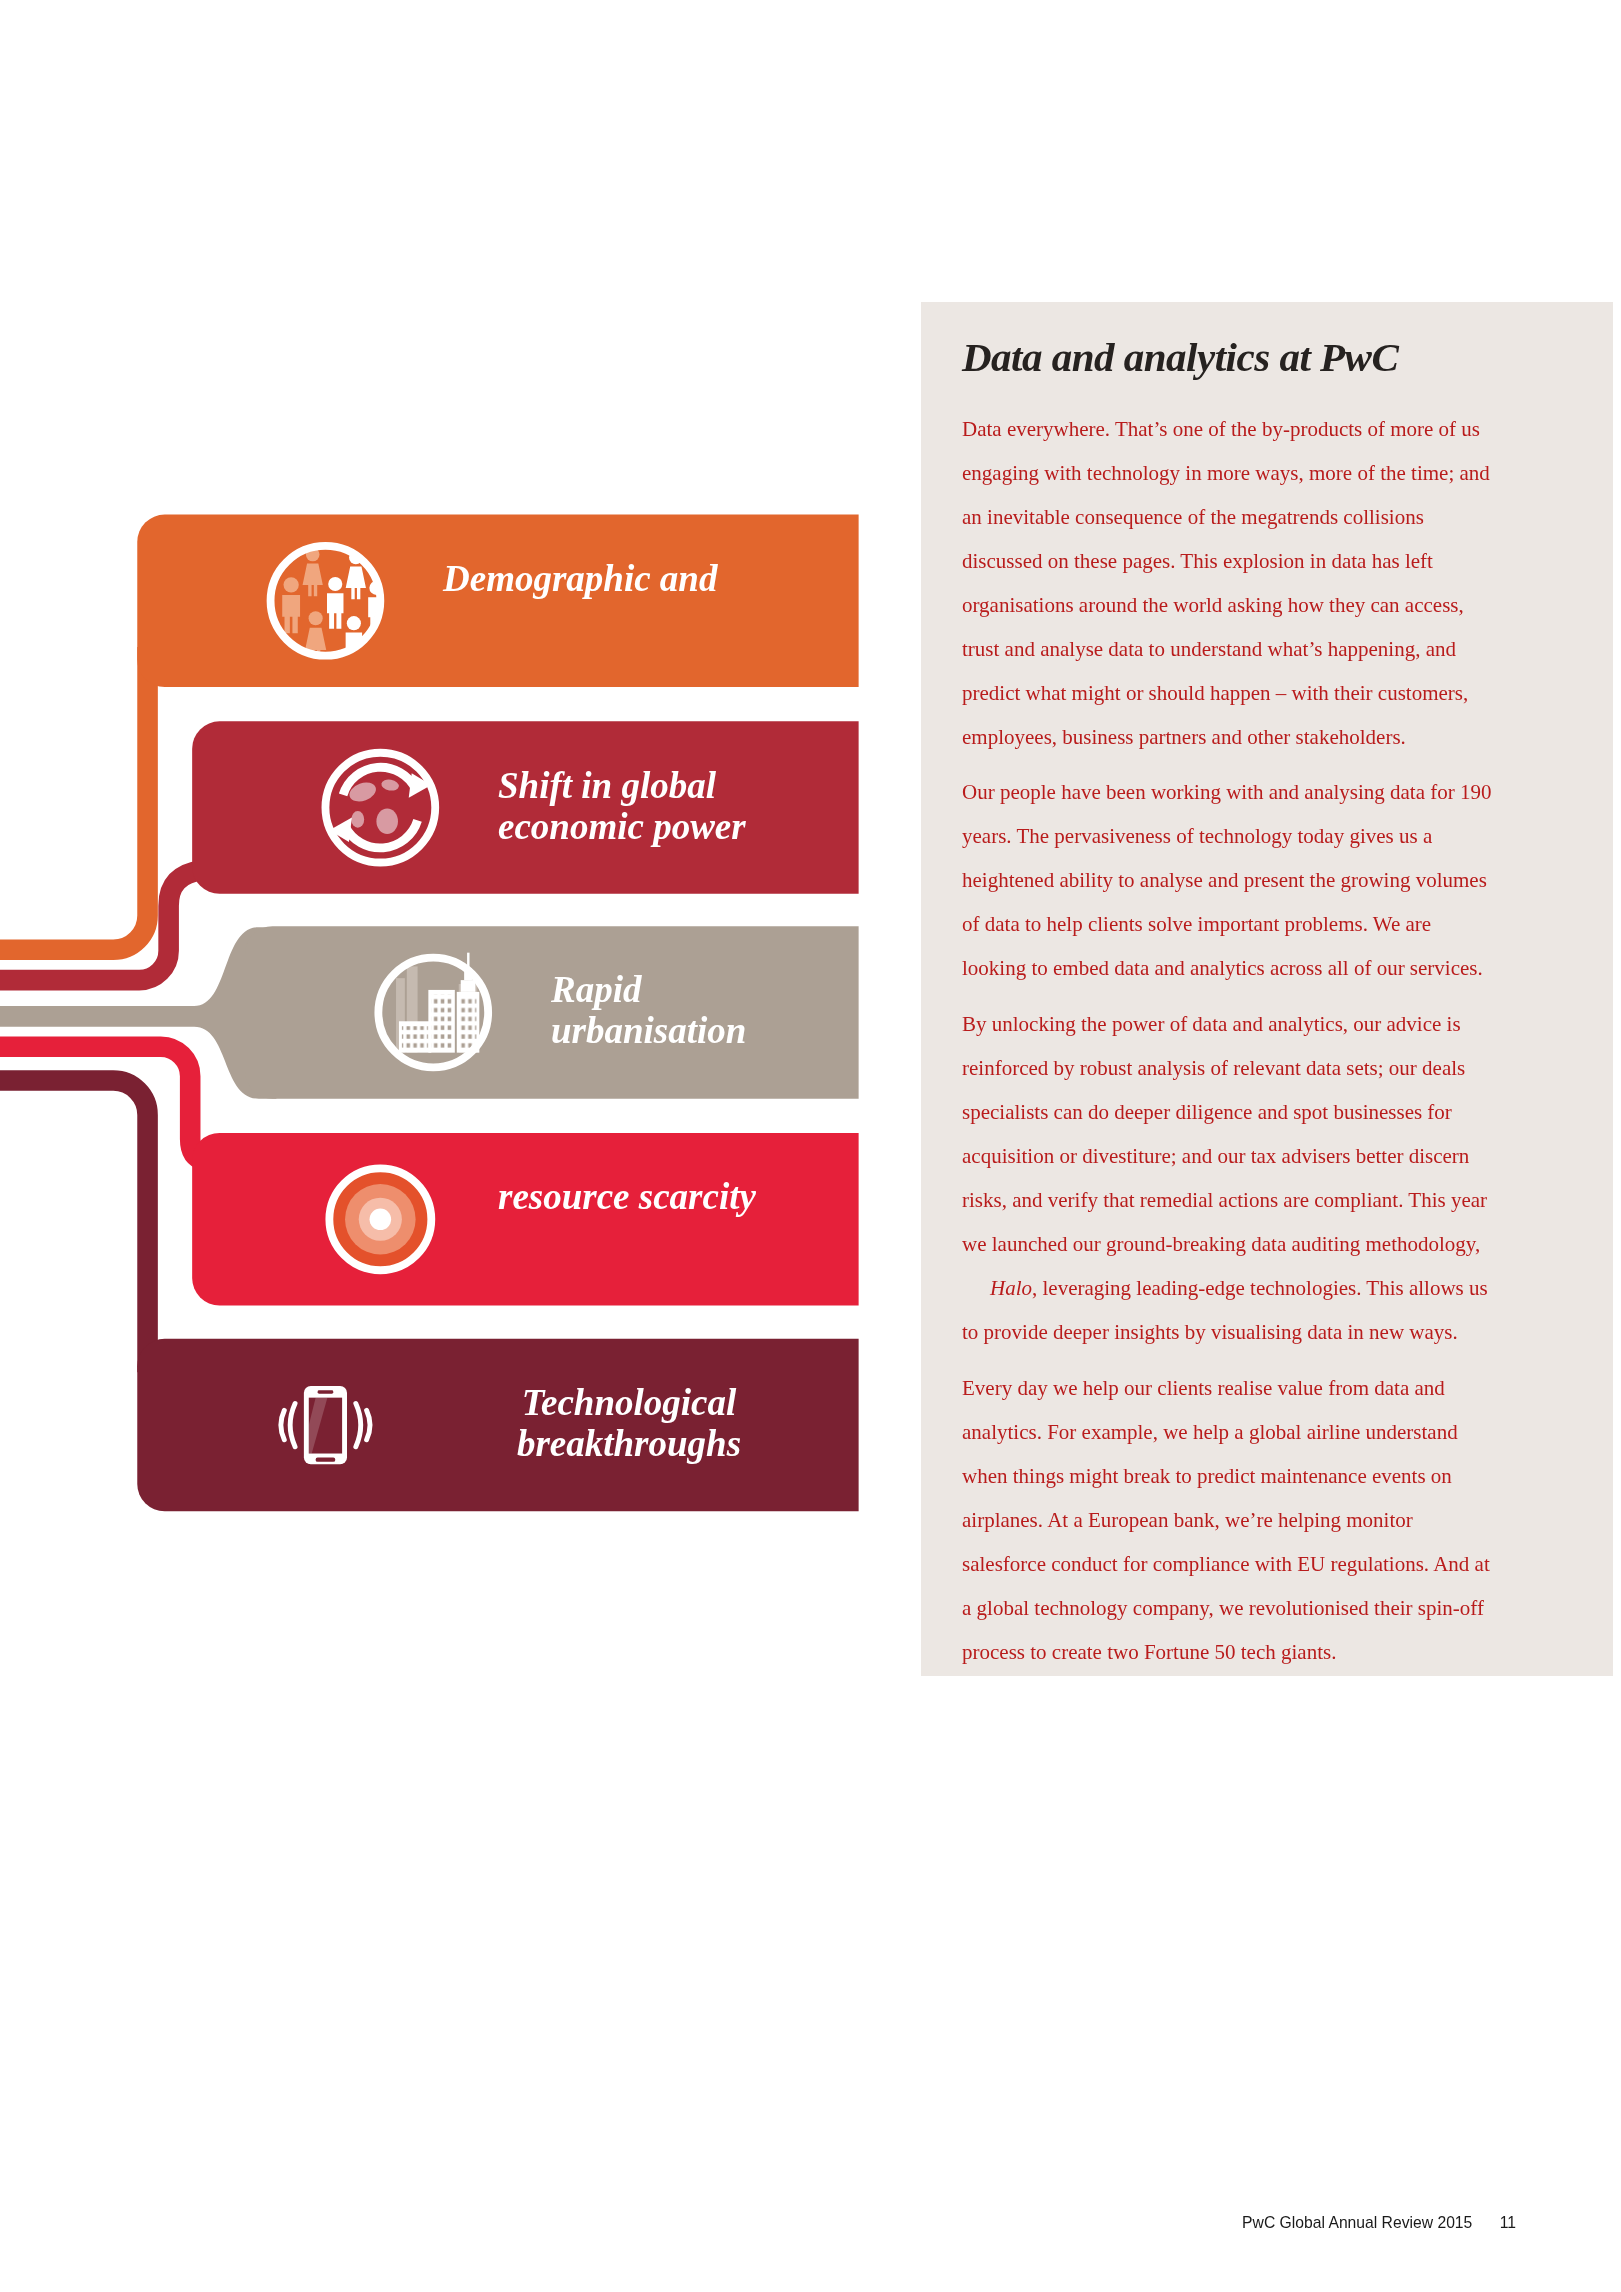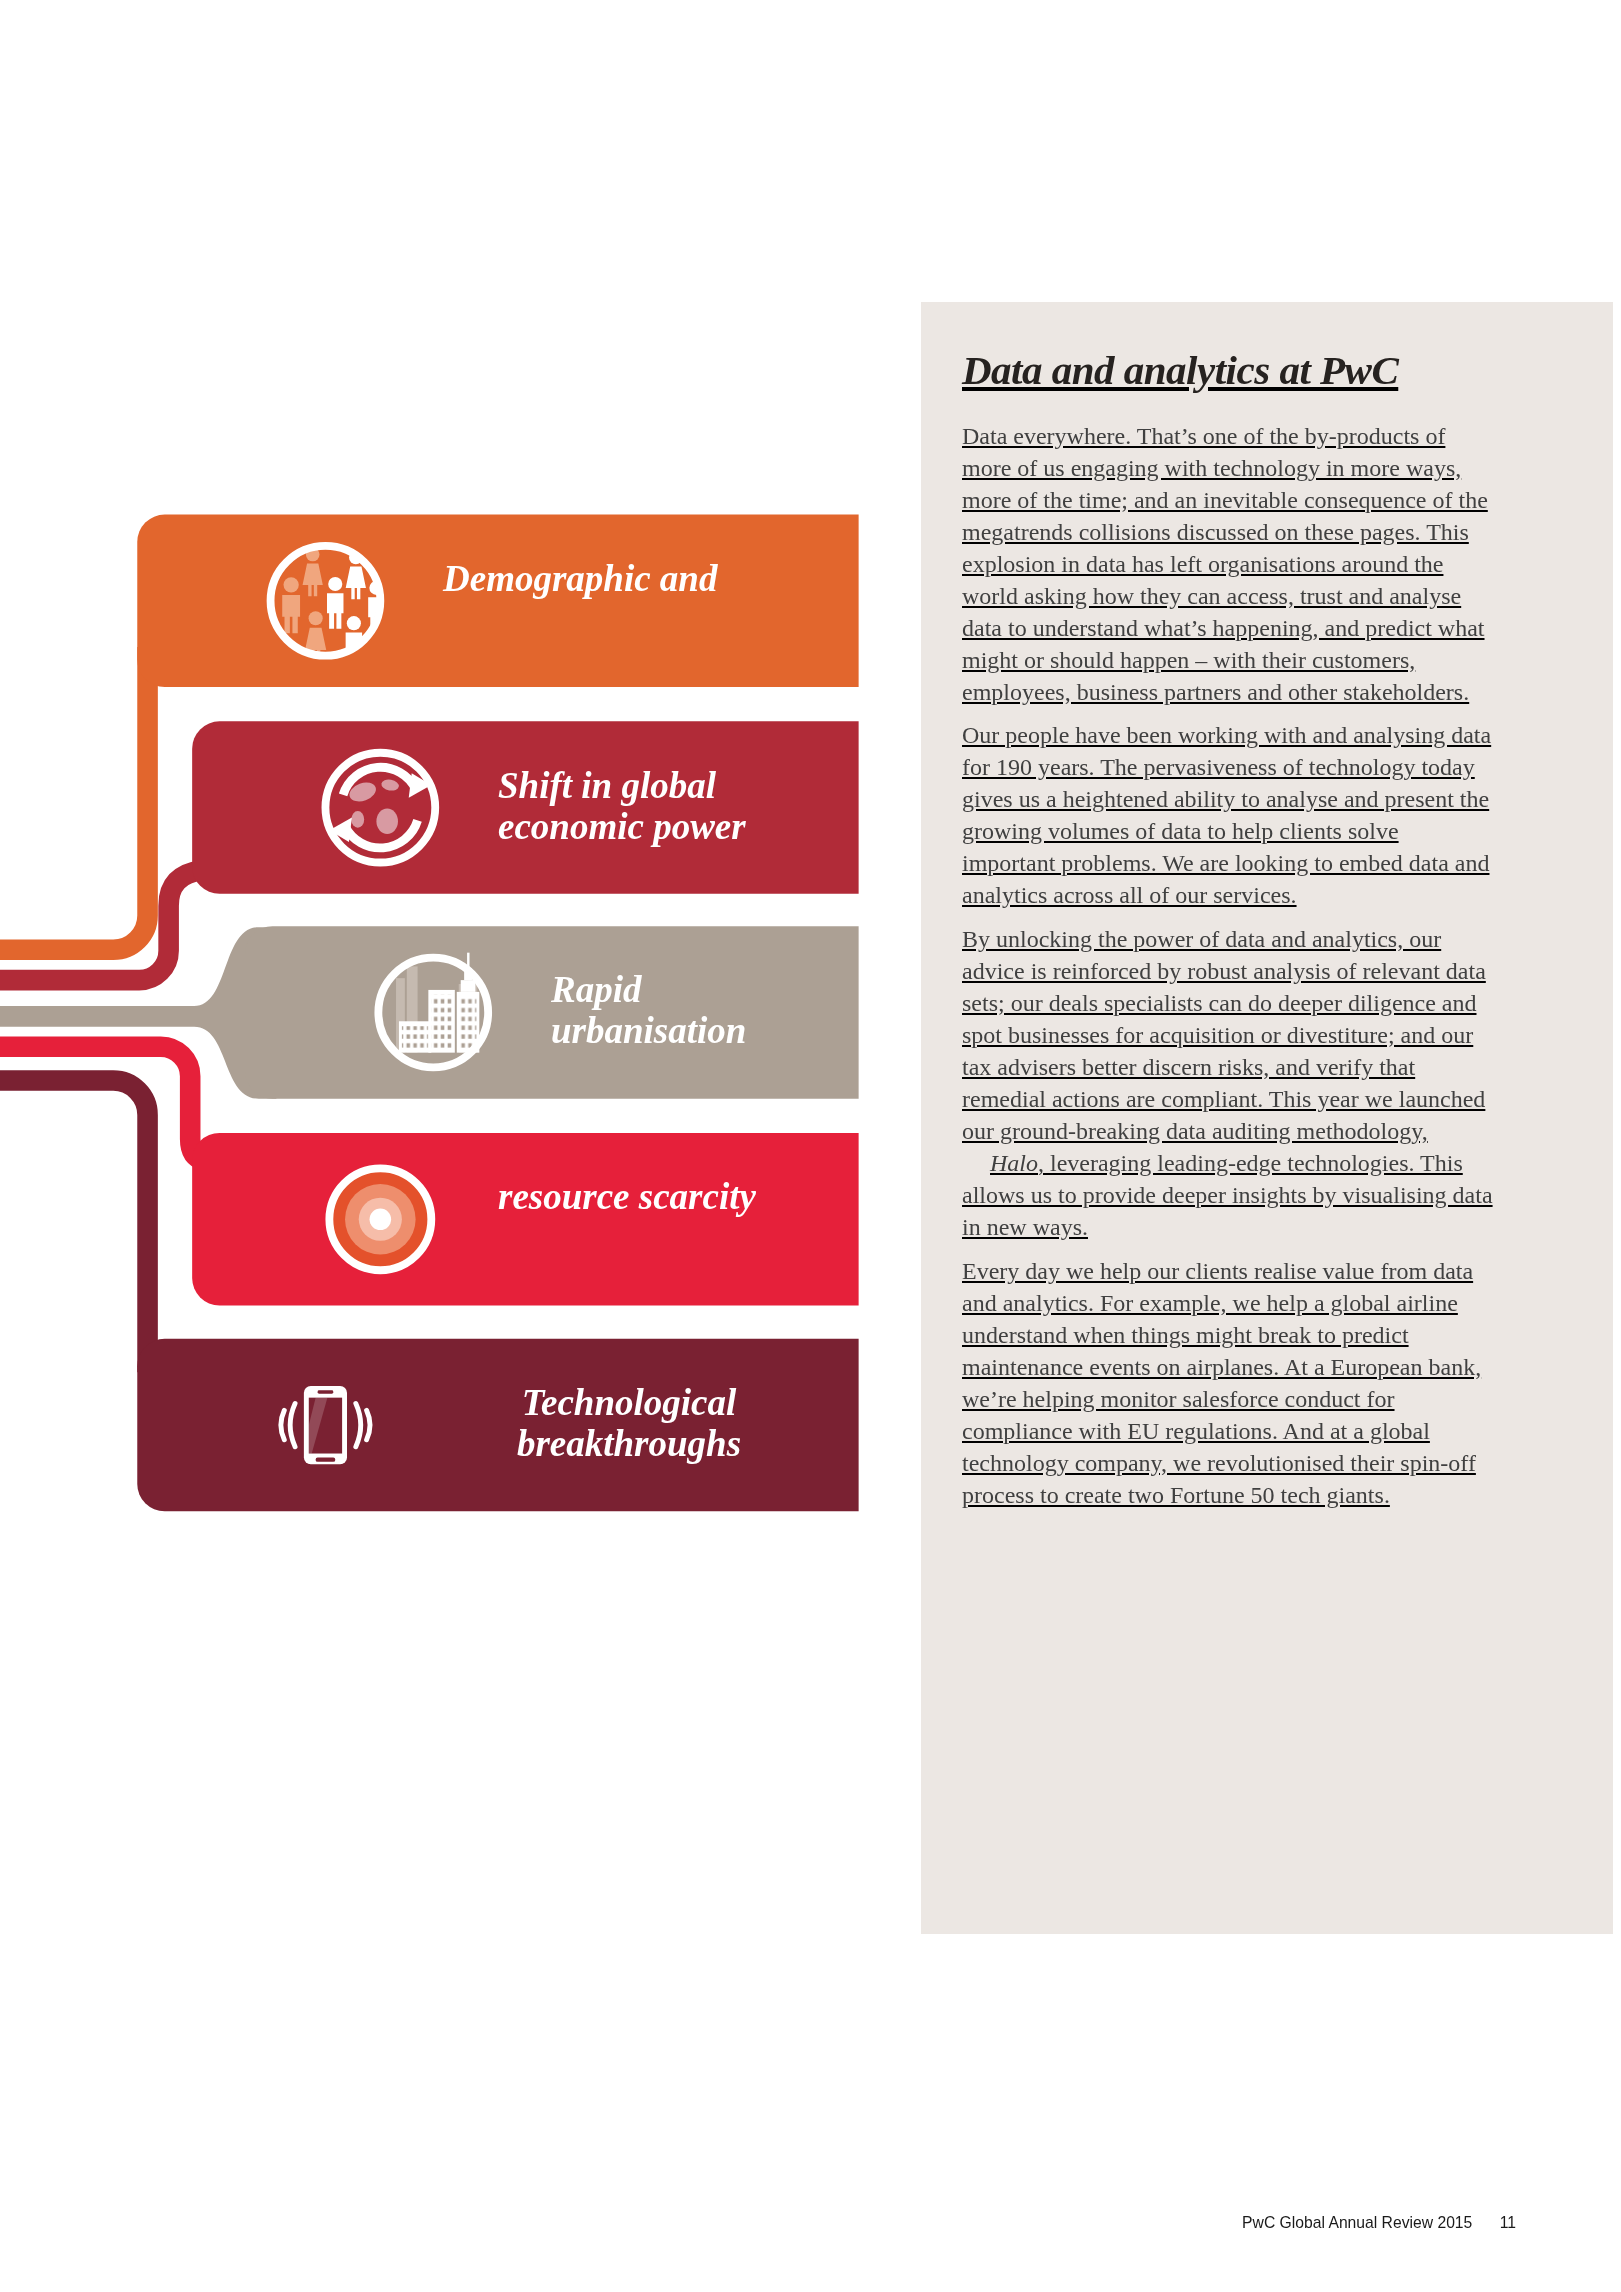--- a/index.html
+++ b/index.html
@@ -23,41 +23,40 @@
     font-style: italic;
     font-weight: bold;
     font-size: 37px;
     line-height: 41px;
     letter-spacing: 0px;
   }
   .banner-label span { display: block; }
   .article-panel {
     position: absolute;
     left: 921px; top: 302px;
-    width: 692px; height: 1632px;
+    width: 692px; height: 1374px;
     box-sizing: border-box;
-    padding: 45px 0 0 41px;
-    text-decoration: underline;
+    padding: 32px 0 0 41px;
   }
   .article-title {
     margin: 0 0 25.5px 0;
     font-family: "Liberation Serif", "DejaVu Serif", serif;
     font-style: italic;
     font-weight: bold;
     font-size: 41px;
     line-height: 47px;
     letter-spacing: -0.5px;
     color: #262220;
   }
   .article-body { width: 531px; }
   .article-body p {
     margin: 0 0 11.8px 0;
-    font-size: 24px;
-    line-height: 32px;
-    color: #404040;
+    font-size: 21px;
+    line-height: 44px;
+    color: #b91c1c;
   }
   .article-body p .it { font-style: italic; margin-left: 28px; }
   .page-footer {
     position: absolute;
     left: 882px; top: 2214px;
     width: 634px;
     text-align: right;
     font-family: "Liberation Sans", sans-serif;
     font-size: 15.7px;
     color: #1a1a1a;

